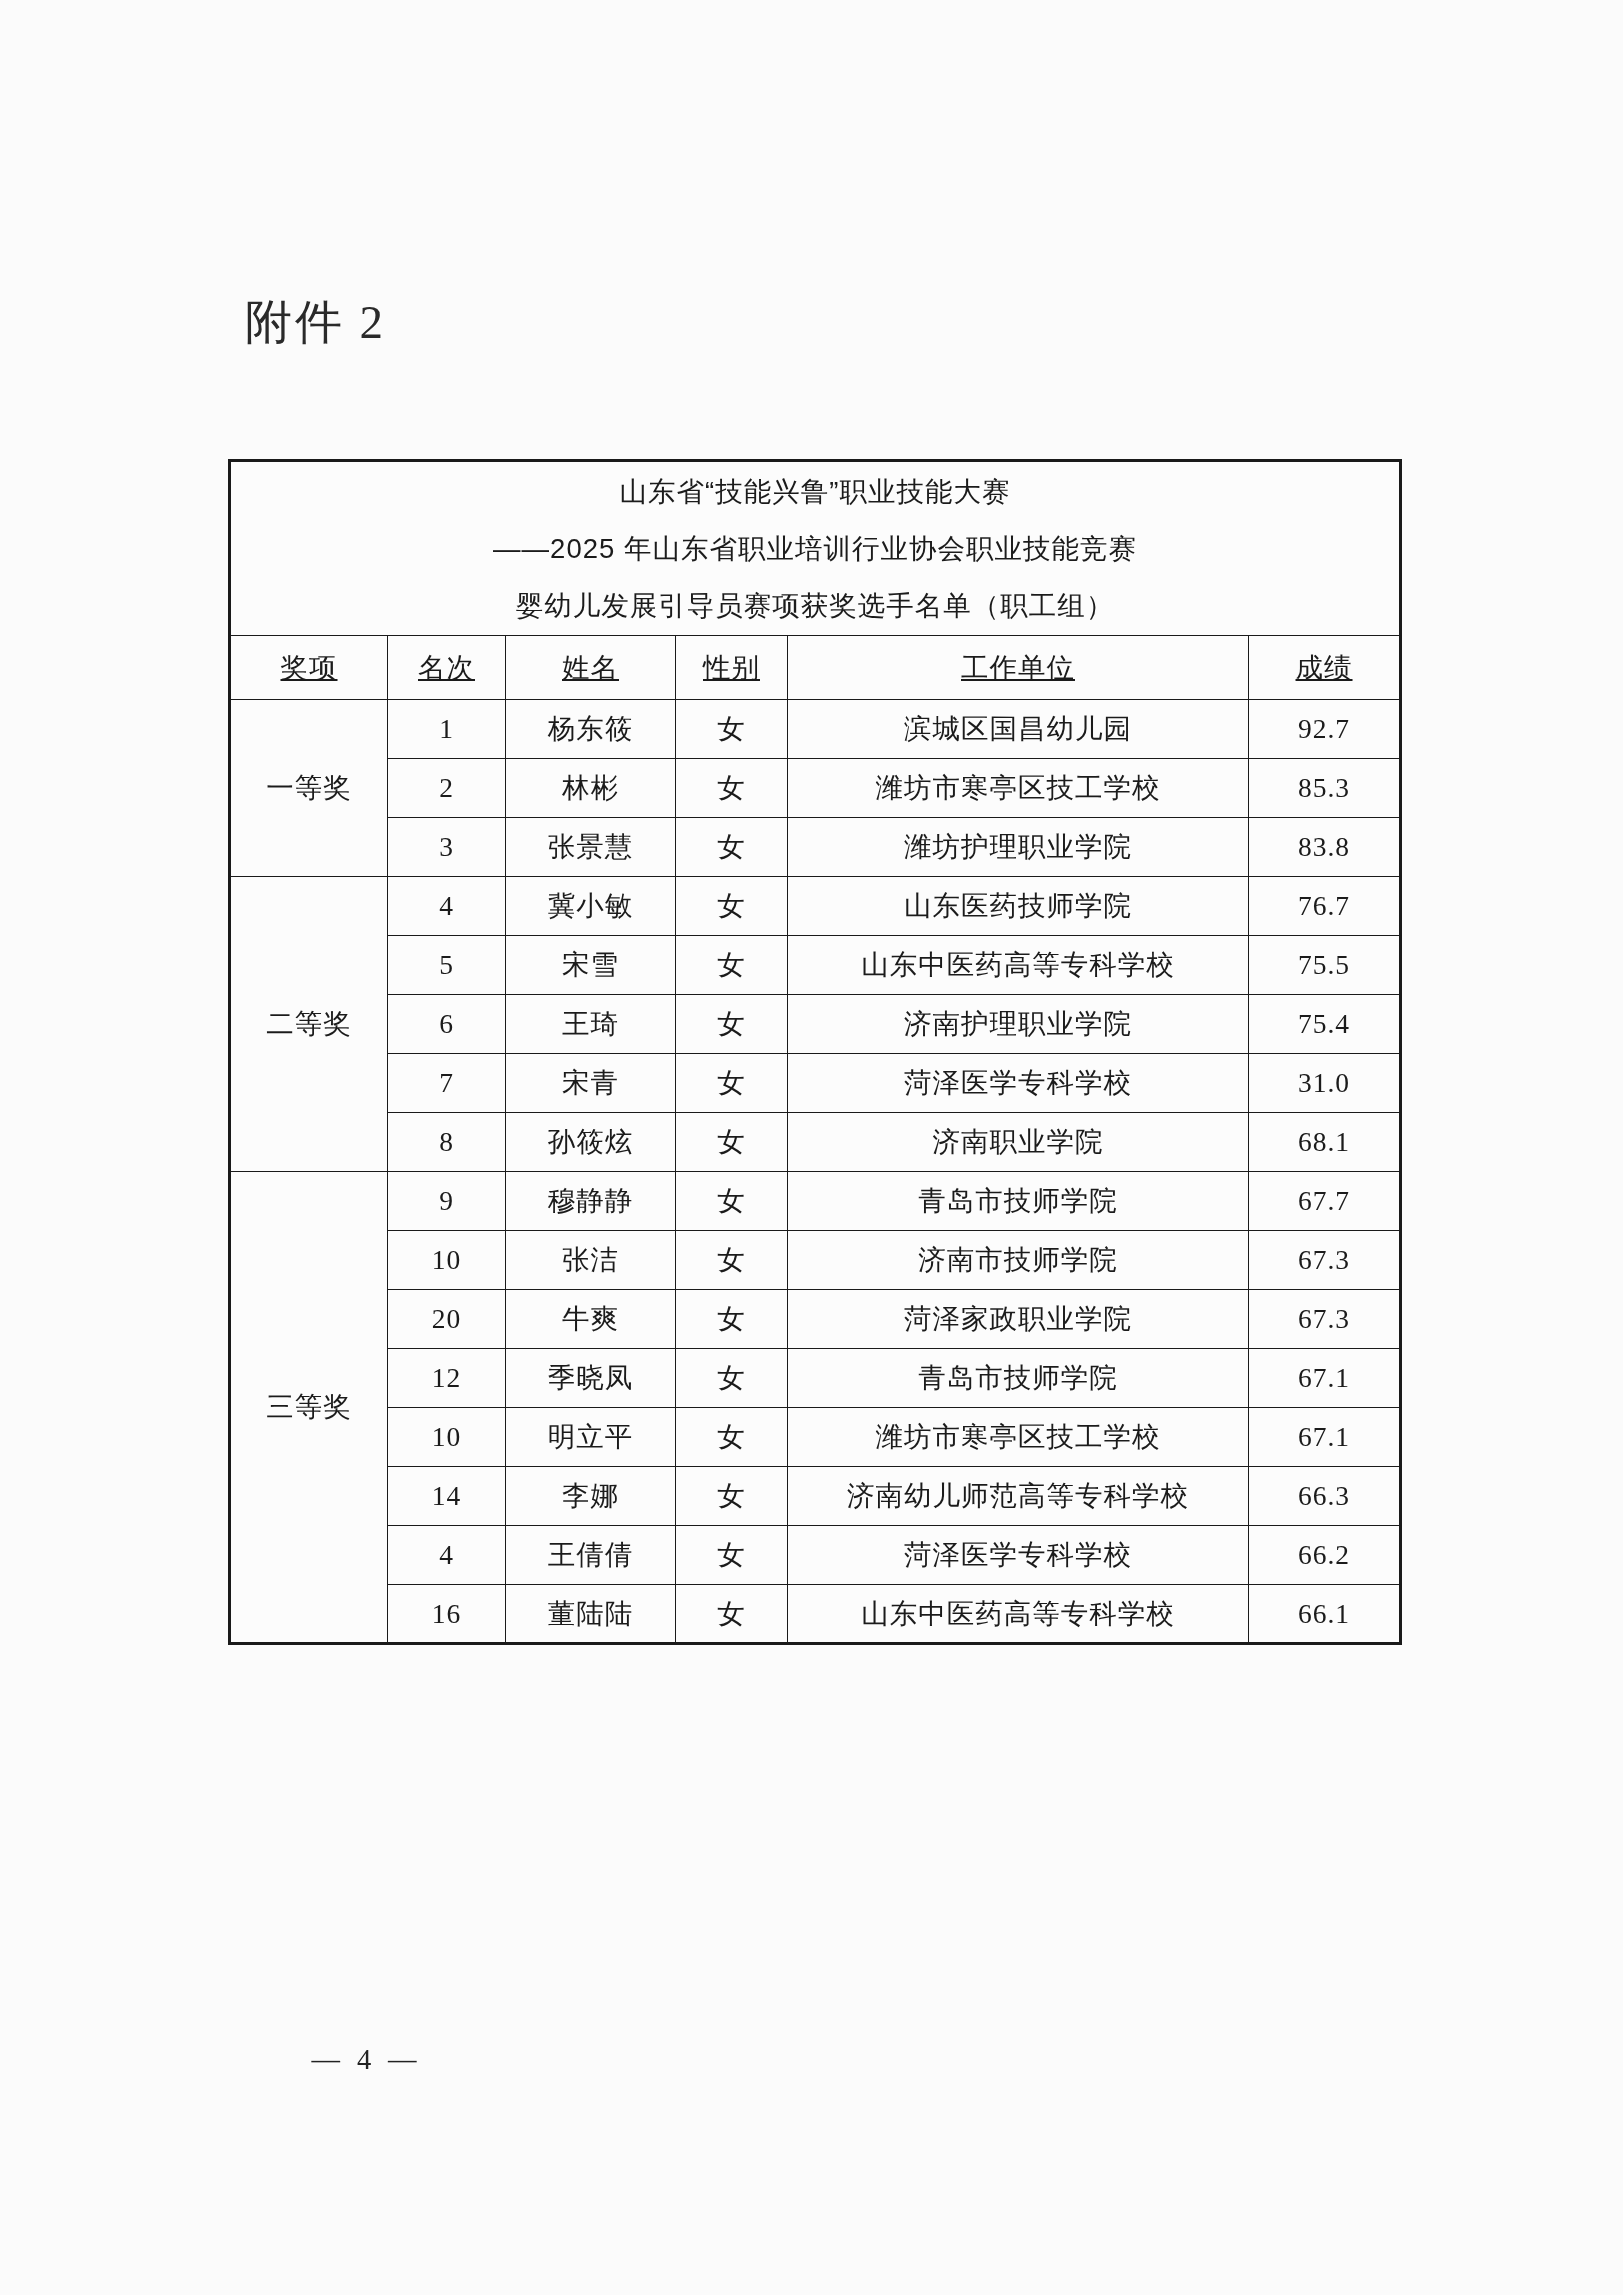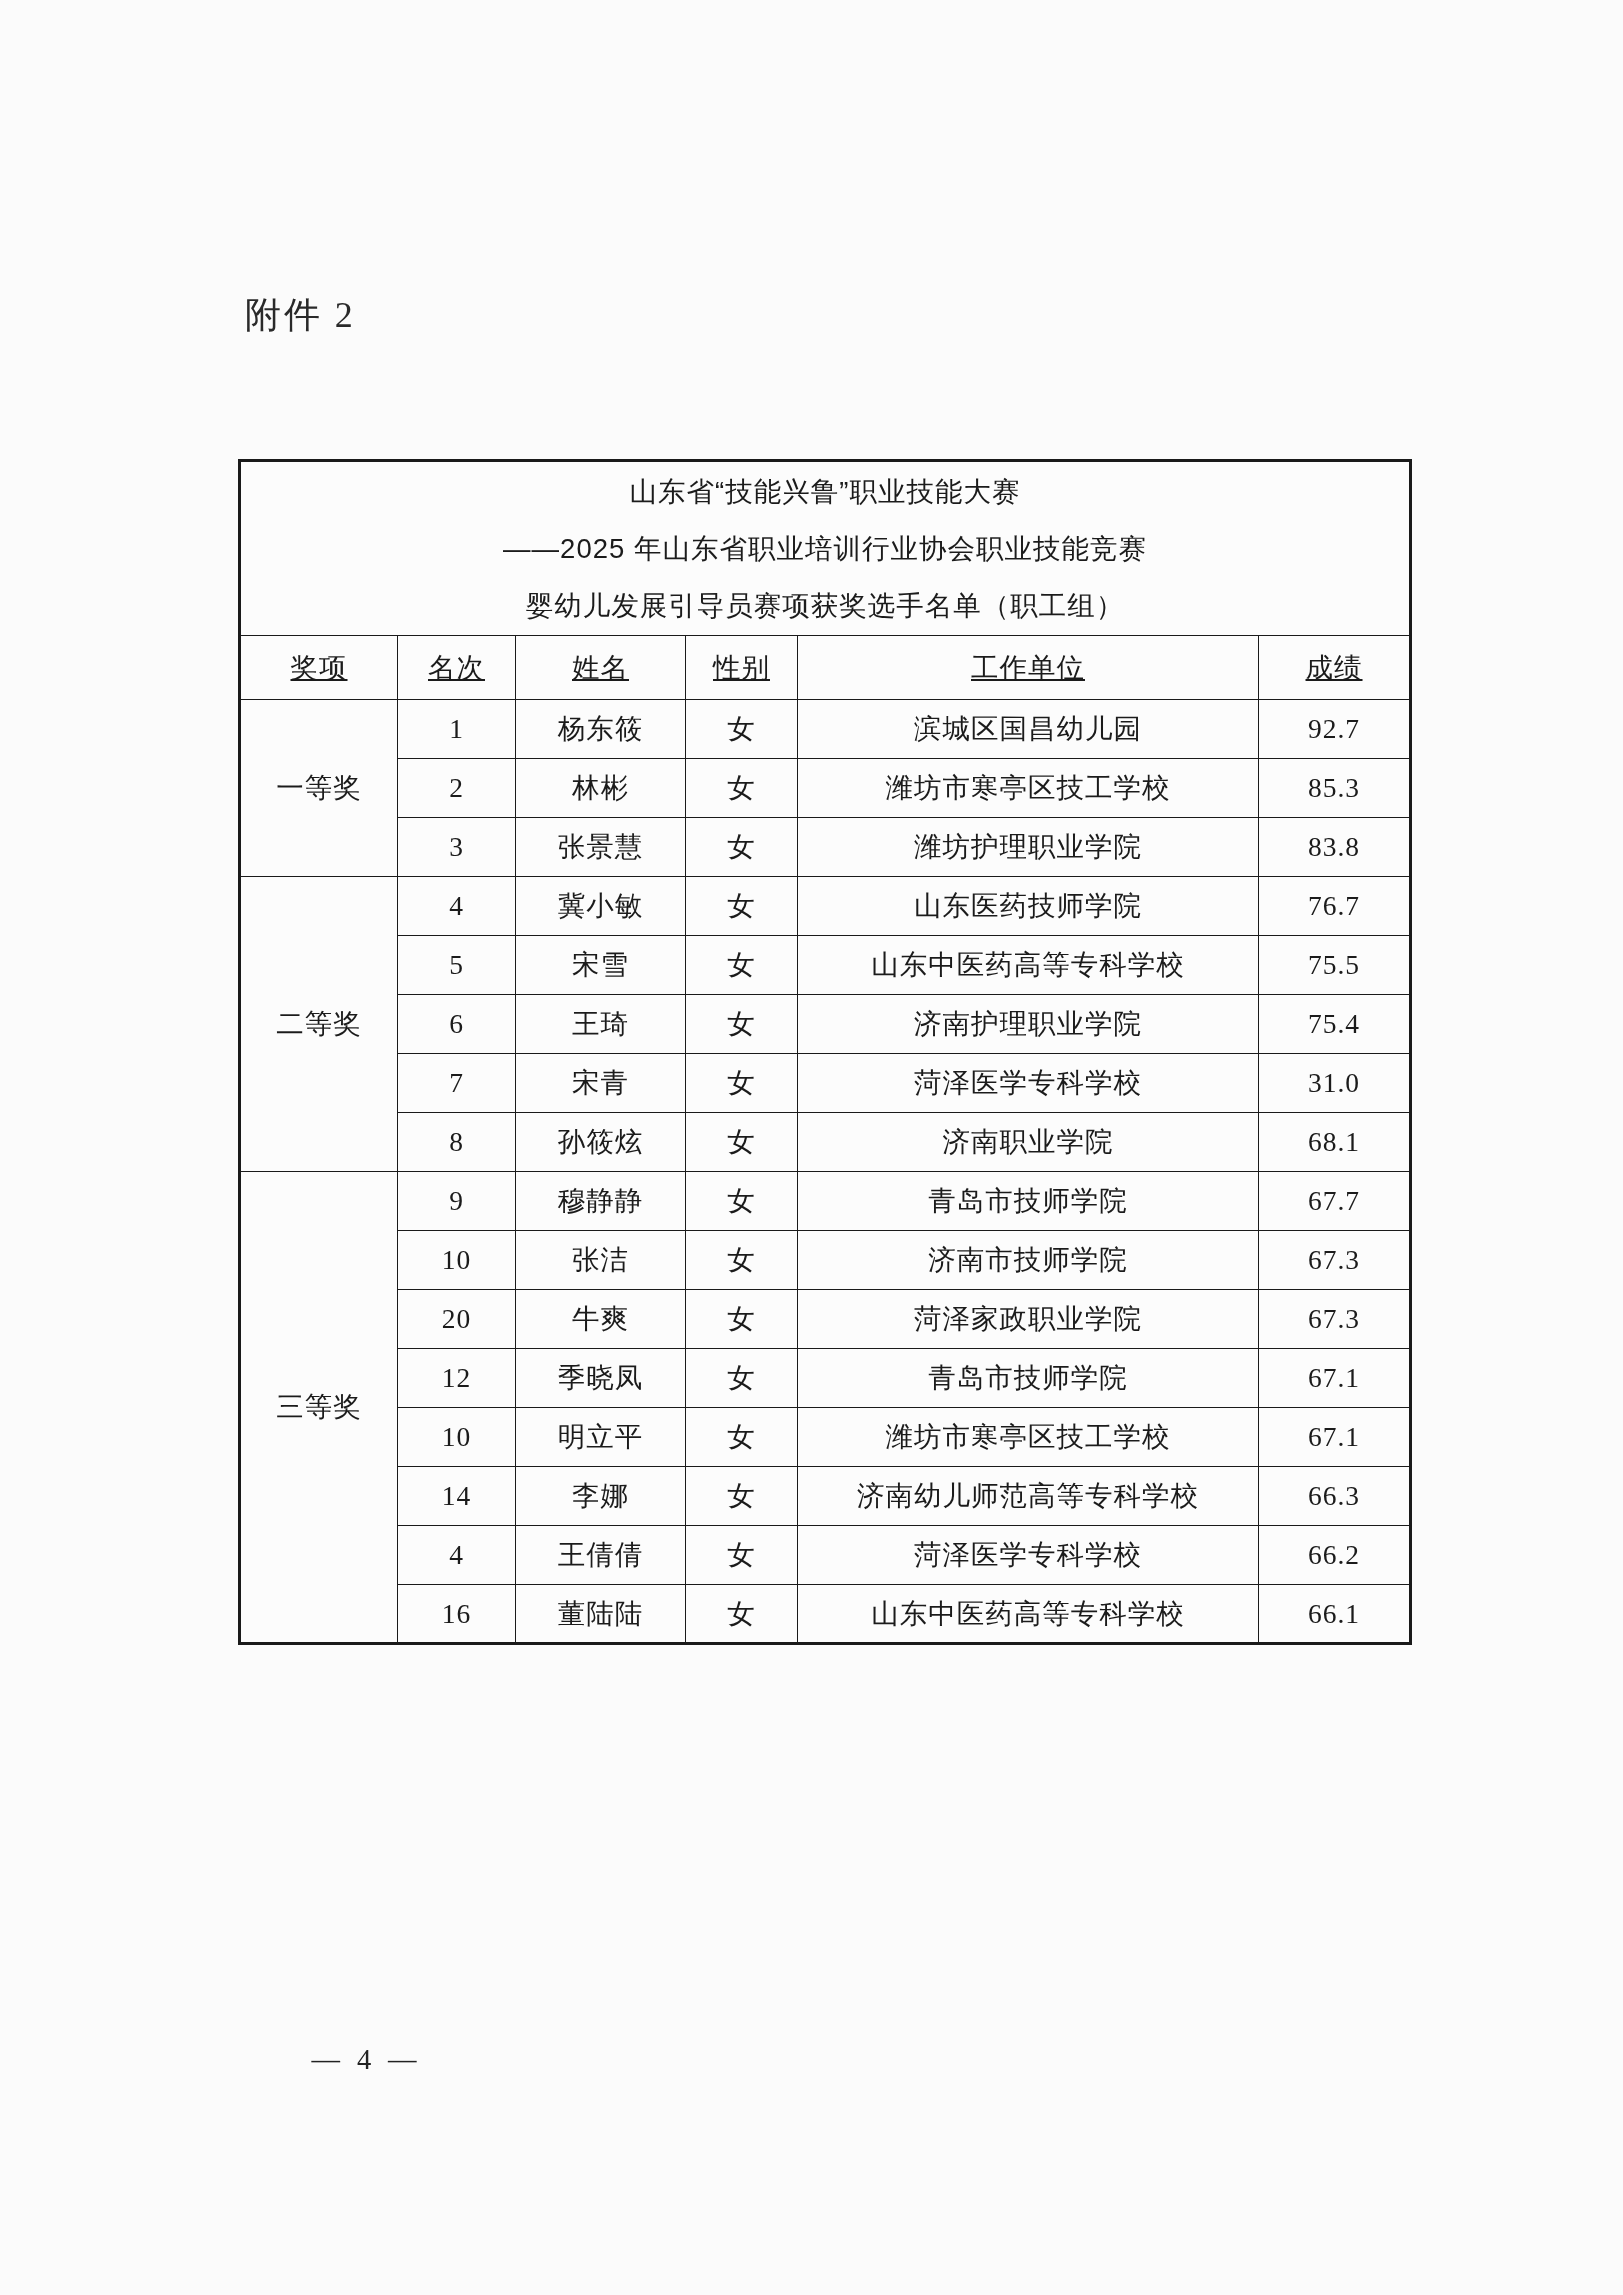--- a/index.html
+++ b/index.html
@@ -15,28 +15,28 @@
     color: #1c1c1c;
   }
   .page {
     position: absolute;
     inset: 0;
   }
   .attachment-label {
     position: absolute;
     left: 245px;
     top: 291px;
-    font-size: 36px;
+    font-size: 47px;
     letter-spacing: 2.9px;
     color: #2a2a2a;
     font-family: "Liberation Serif", serif;
   }
   table.results {
     position: absolute;
-    left: 238px;
+    left: 228px;
     top: 459px;
     width: 1171px;
     border-collapse: collapse;
     table-layout: fixed;
     background: #fcfcfc;
     border: 3.4px solid #1a1a1a;
   }
   table.results td,
   table.results th {
     border: 1.5px solid #1a1a1a;

